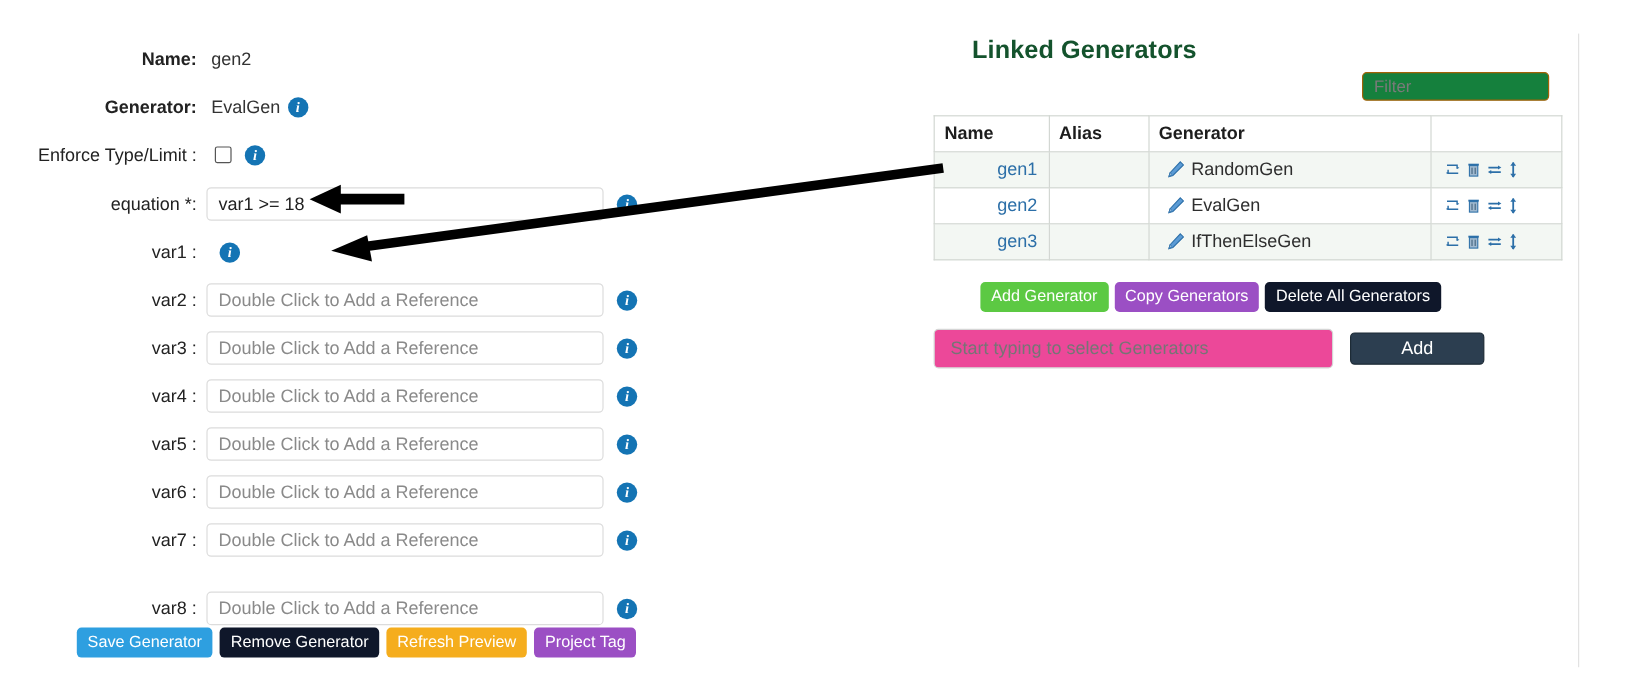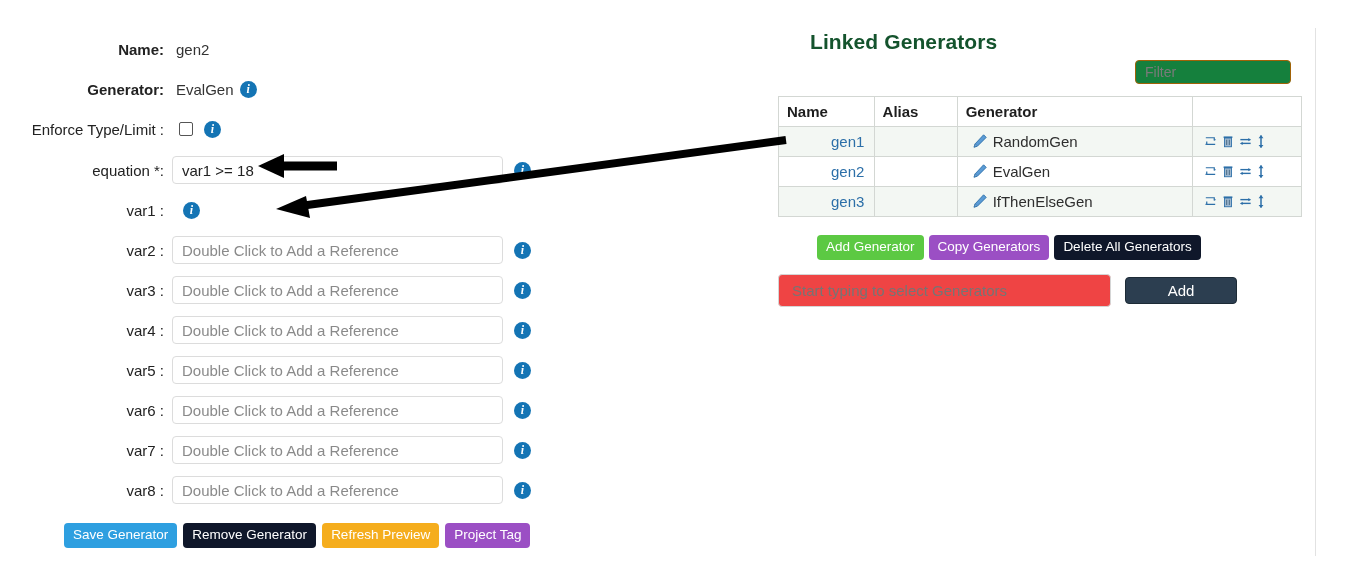--- a/index.html
+++ b/index.html
@@ -127,21 +127,21 @@
   td.act-cell{ padding:0 6px; }
   .act-icons{ display:flex; align-items:center; justify-content:flex-start; gap:3px; padding-left:2px; }
   .act-icons svg{ display:block; cursor:pointer; }
 
   .gen-btn-bar{ position:absolute; left:21px; top:235px; display:flex; gap:5px;margin-left:23px; }
 
   .add-row{ position:absolute; left:5px; top:274px; display:flex; align-items:center; gap:14px; }
   .select-input{
     width:333px; height:33px;
     border:1px solid #d5d5d5; border-radius:4px;
-    background:#ef4444; padding:0 13px;
+    background:#ec4899; padding:0 13px;
     font-family:"Liberation Sans", sans-serif;
     font-size:15px; color:#222; outline:none;
   }
   .select-input::placeholder{ color:#757575; }
   .add-btn{
     width:112px; height:27px;
     background:#2c3e50; border:1px solid #1d2b36; border-radius:4px;
     color:#ffffff; font-family:"Liberation Sans", sans-serif;
     font-size:15px; cursor:pointer;
   }
@@ -239,21 +239,21 @@
   </div>
 
   <div class="form-row" style="top:435px">
     <div class="form-label">var7 :</div>
     <input class="txt-input" placeholder="Double Click to Add a Reference" style="">
     <span class="info-icon row-info">
         <span>i</span>
       </span>
   </div>
 
-  <div class="form-row" style="top:475px">
+  <div class="form-row" style="top:492px">
     <div class="form-label">var8 :</div>
     <input class="txt-input" placeholder="Double Click to Add a Reference" style="">
     <span class="info-icon row-info">
         <span>i</span>
       </span>
   </div>
 
   <div class="btn-bar">
     <button class="btn btn-blue">Save Generator</button>
     <button class="btn btn-red">Remove Generator</button>

